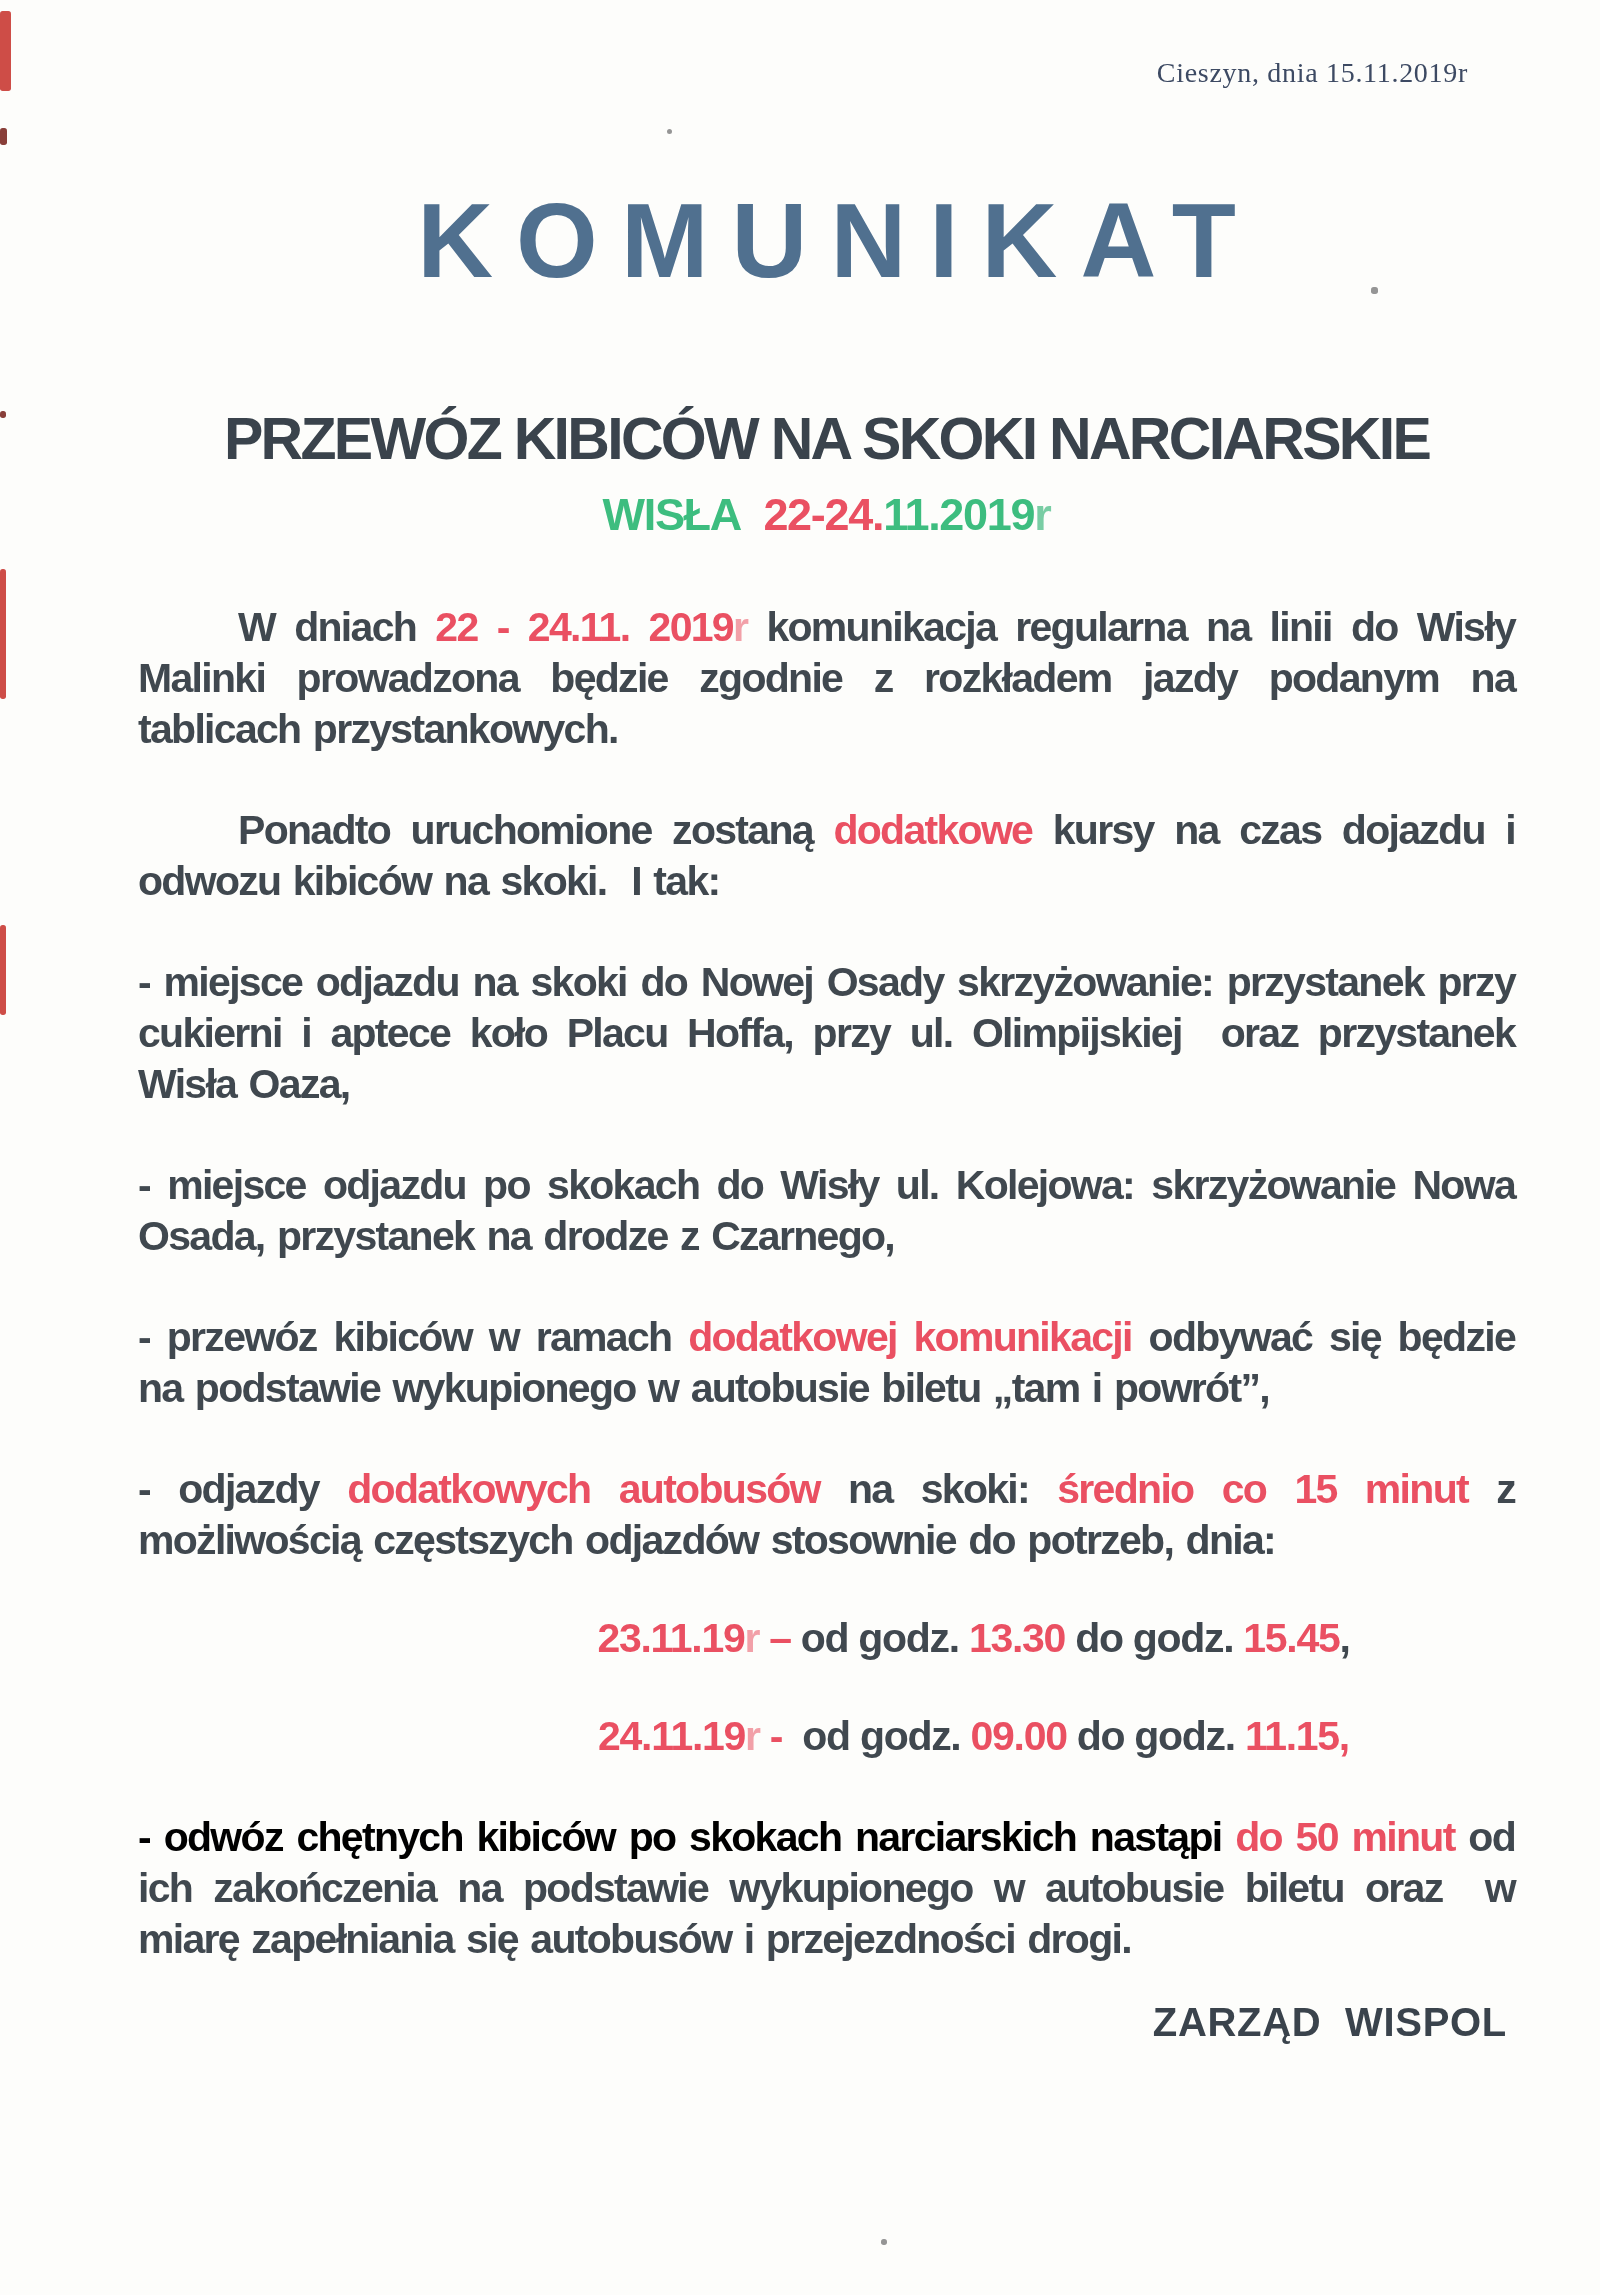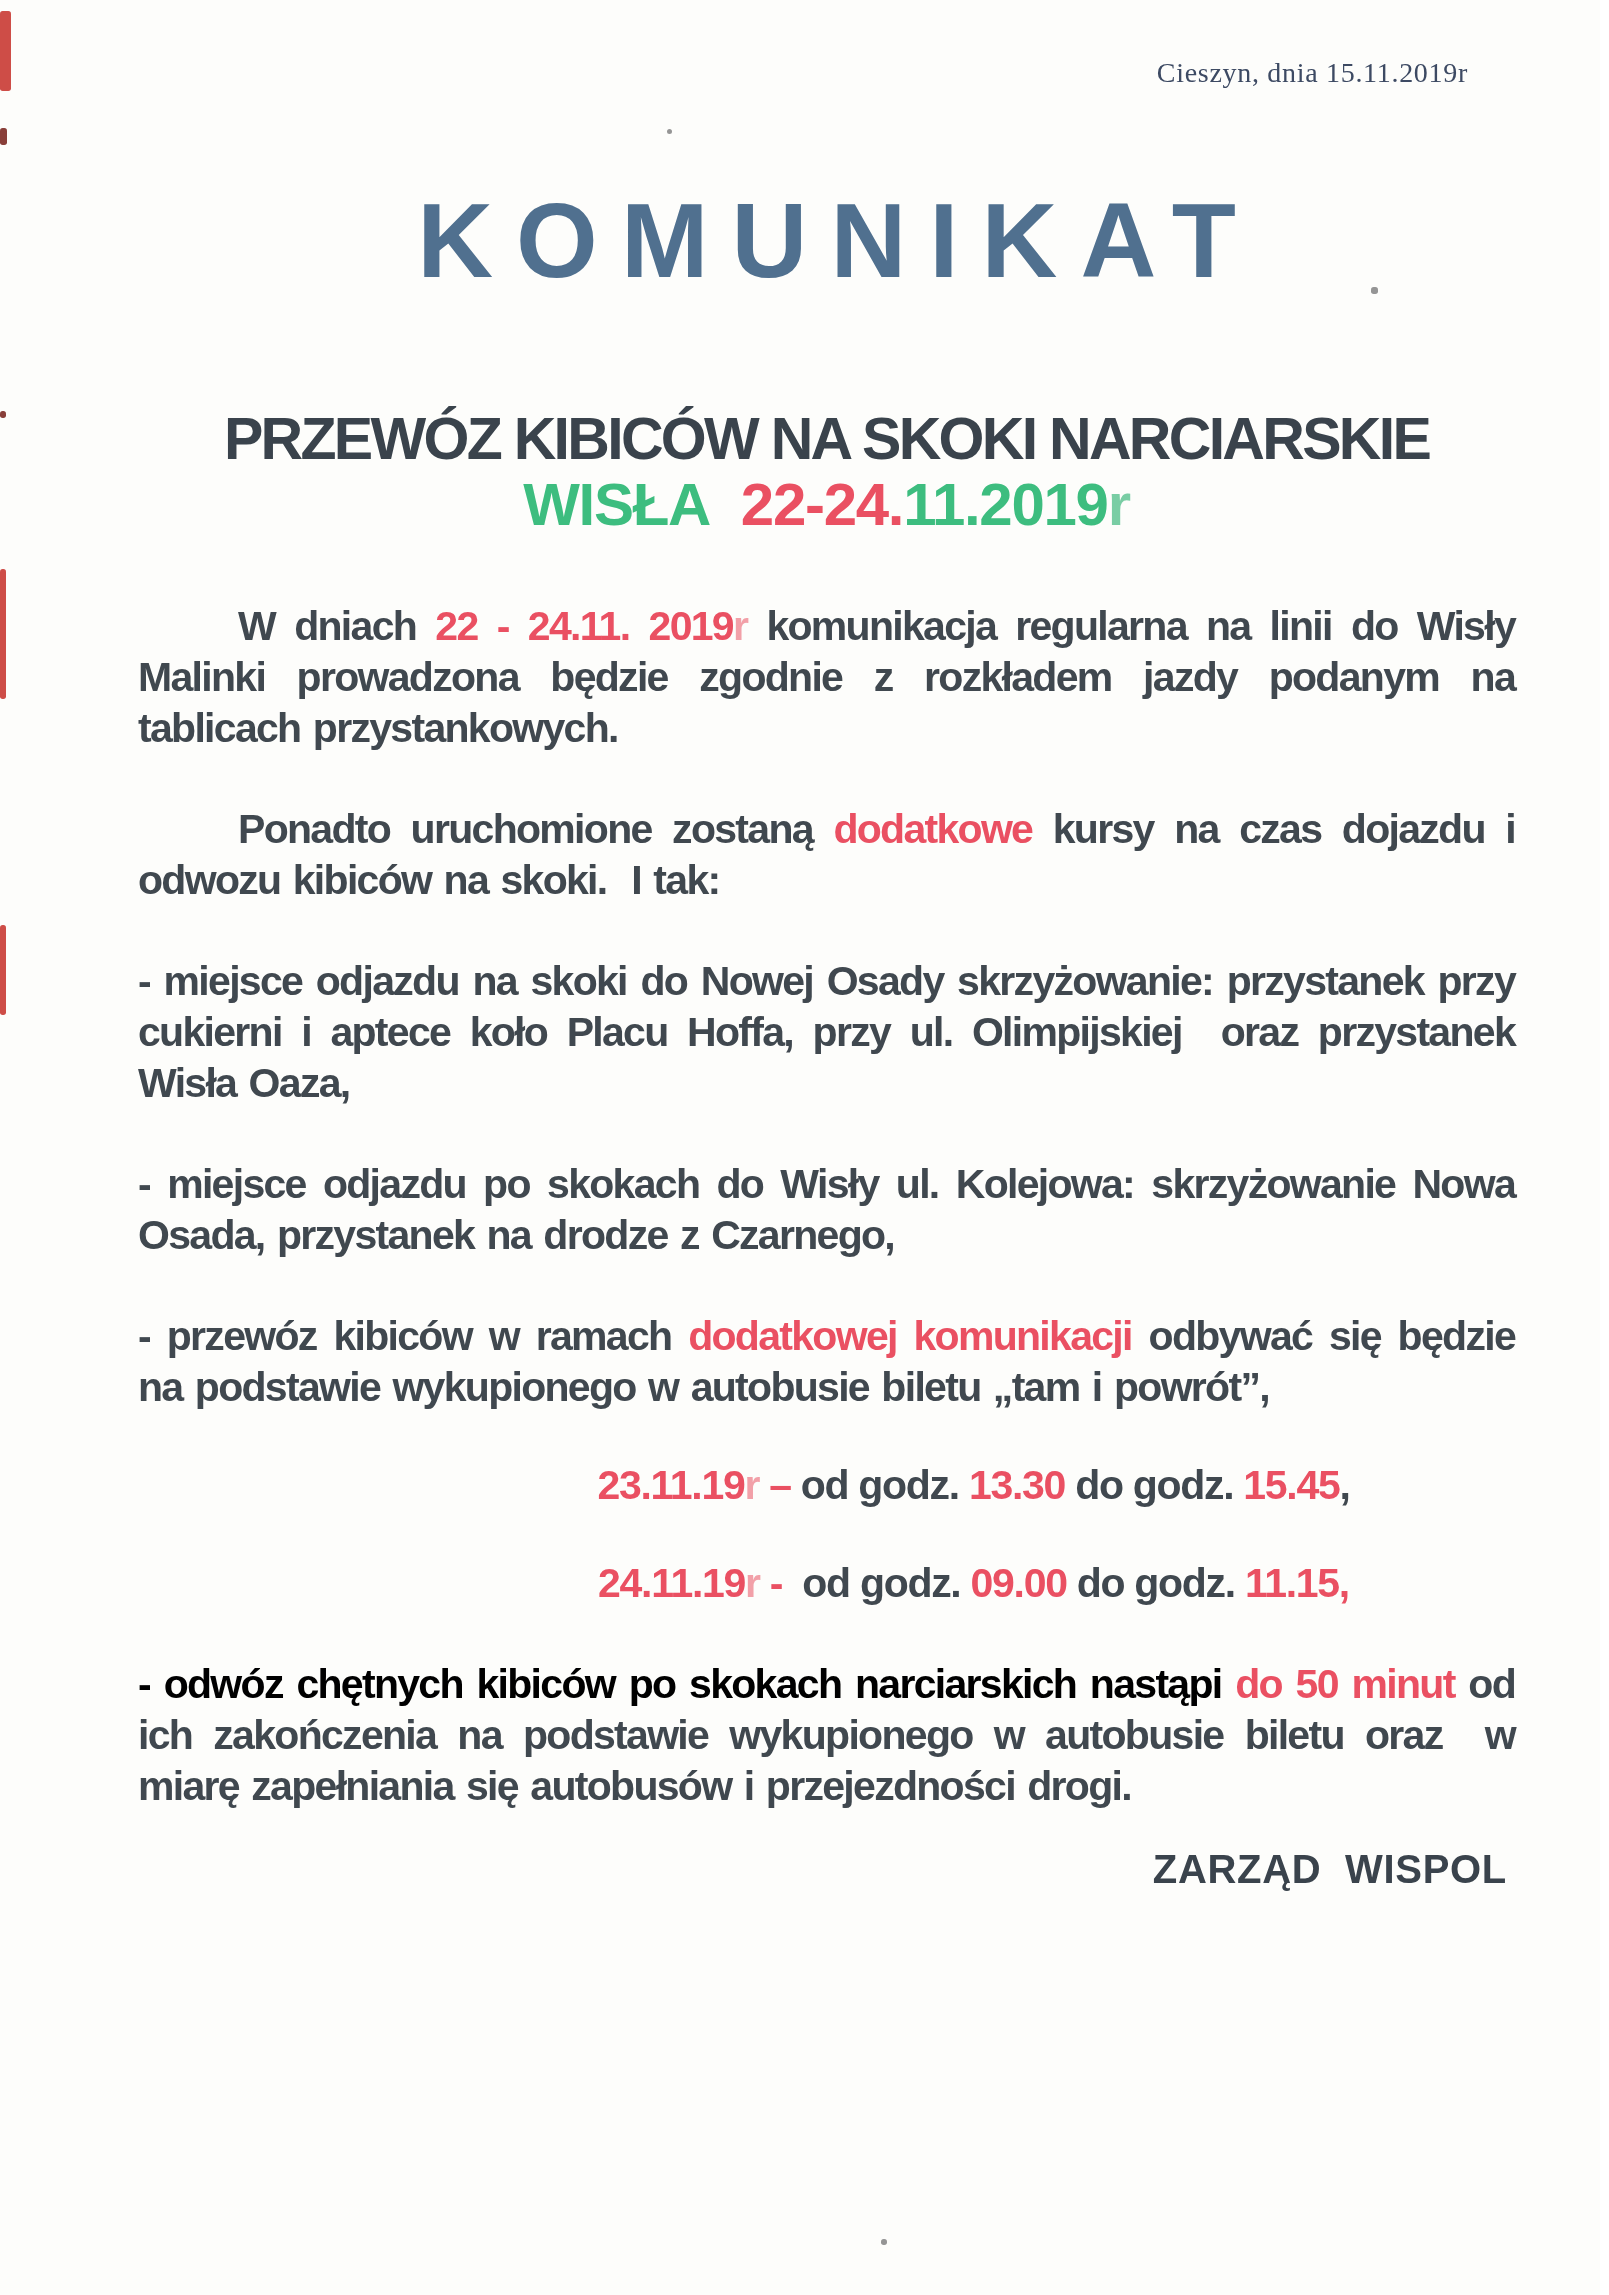--- a/index.html
+++ b/index.html
@@ -33,23 +33,23 @@
     text-indent:0.22em;
   }
   .subtitle-1 {
     margin-top:114px;
     text-align:center;
     font-size:59px;
     line-height:1.1;
     letter-spacing:-2.7px;
   }
   .subtitle-2 {
-    margin-top:0;
+    margin-top:18px;
     text-align:center;
-    font-size:60px;
+    font-size:45px;
     line-height:1.1;
     letter-spacing:-1.3px;
   }
   .body-par {
     margin-top:50px;
     font-size:41px;
     line-height:51px;
     letter-spacing:-1.7px;
     word-spacing:2.7px;
     text-align:justify;
@@ -104,20 +104,21 @@
     <p class="body-par first-indent intro-gap"><span style="color: rgb(64, 72, 79);">W dniach </span><span style="color: rgb(234, 80, 98);">22 - 24.11. 2019</span><span style="color: rgb(242, 160, 168);">r</span><span style="color: rgb(64, 72, 79);"> komunikacja regularna na linii do Wisły Malinki prowadzona będzie zgodnie z rozkładem jazdy podanym na tablicach przystankowych.</span></p>
 
     <p class="body-par first-indent"><span style="color: rgb(64, 72, 79);">Ponadto uruchomione zostaną </span><span style="color: rgb(234, 80, 98);">dodatkowe</span><span style="color: rgb(64, 72, 79);"> kursy na czas dojazdu i odwozu kibiców na skoki.&nbsp; I tak:</span></p>
 
     <p class="body-par"><span style="color: rgb(64, 72, 79);">- miejsce odjazdu na skoki do Nowej Osady skrzyżowanie: przystanek przy cukierni i aptece koło Placu Hoffa, przy ul. Olimpijskiej&nbsp; oraz przystanek Wisła Oaza,</span></p>
 
     <p class="body-par"><span style="color: rgb(64, 72, 79);">- miejsce odjazdu po skokach do Wisły ul. Kolejowa: skrzyżowanie Nowa Osada, przystanek na drodze z Czarnego,</span></p>
 
     <p class="body-par"><span style="color: rgb(64, 72, 79);">- przewóz kibiców w ramach </span><span style="color: rgb(234, 80, 98);">dodatkowej komunikacji</span><span style="color: rgb(64, 72, 79); margin-top: 28px;"> odbywać się będzie na podstawie wykupionego w autobusie biletu „tam i powrót”,</span></p>
 
+    <p class="body-par"><span style="color: rgb(64, 72, 79);">- odjazdy </span><span style="color: rgb(234, 80, 98);">dodatkowych autobusów</span><span style="color: rgb(64, 72, 79);"> na skoki: </span><span style="color: rgb(234, 80, 98);">średnio co 15 minut</span><span style="color: rgb(64, 72, 79);"> z możliwością częstszych odjazdów stosownie do potrzeb, dnia:</span></p>
 
     <p class="time-line"><span style="color: rgb(234, 80, 98);">23.11.19</span><span style="color: rgb(242, 160, 168);">r</span><span style="color: rgb(234, 80, 98);"> – </span><span style="color: rgb(64, 72, 79);">od godz. </span><span style="color: rgb(234, 80, 98);">13.30</span><span style="color: rgb(64, 72, 79);"> do godz. </span><span style="color: rgb(234, 80, 98);">15.45</span><span style="color: rgb(64, 72, 79);">,</span></p>
 
     <p class="time-line"><span style="color: rgb(234, 80, 98);">24.11.19</span><span style="color: rgb(242, 160, 168);">r</span><span style="color: rgb(234, 80, 98);"> - </span><span style="color: rgb(64, 72, 79);">&nbsp;od godz. </span><span style="color: rgb(234, 80, 98);">09.00</span><span style="color: rgb(64, 72, 79);"> do godz. </span><span style="color: rgb(234, 80, 98);">11.15</span><span style="color: rgb(234, 80, 98);">,</span></p>
 
     <p class="body-par"><span style="color: #000000;">- odwóz chętnych kibiców po skokach narciarskich nastąpi </span><span style="color: rgb(234, 80, 98);">do 50 minut</span><span style="color: rgb(64, 72, 79);"> od ich zakończenia na podstawie wykupionego w autobusie biletu oraz&nbsp; w miarę zapełniania się autobusów i przejezdności drogi.</span></p>
 
     <div class="signature" style="color: rgb(58, 67, 76);">ZARZĄD&nbsp; WISPOL</div>
 
   </div>

